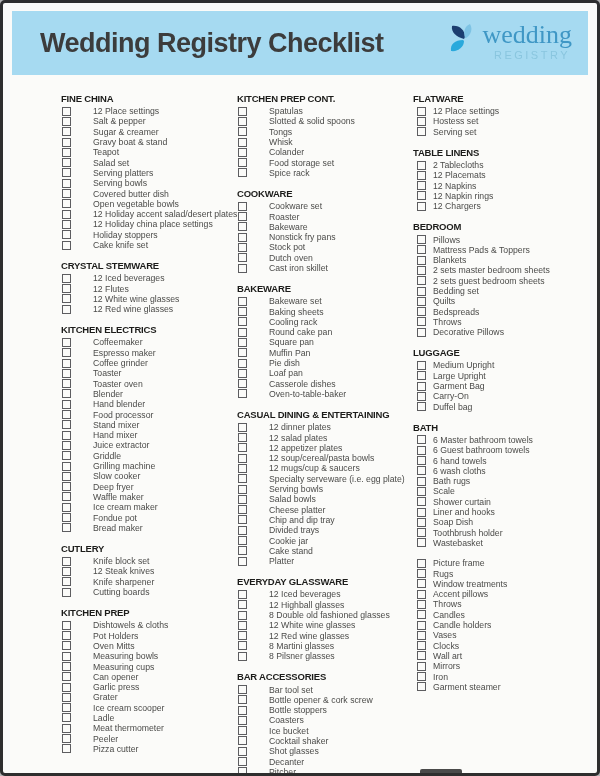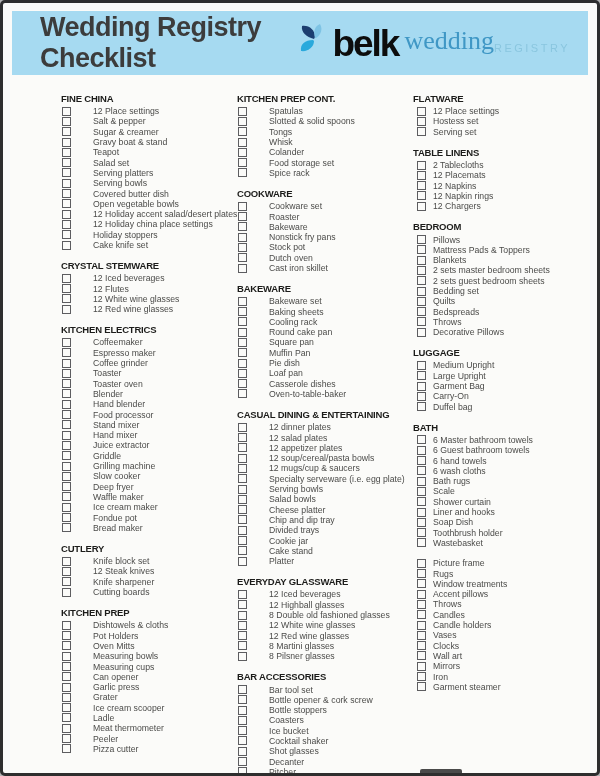--- a/index.html
+++ b/index.html
@@ -35,21 +35,21 @@
     font-weight: 700;
     letter-spacing: -0.5px;
     color: #3c3c3c;
   }
   .logo { display: flex; align-items: center; }
   .logo .fly { width: 30px; height: 34px; margin-right: 2px; margin-top: -6px; }
   .logo-belk {
     font-size: 37px; font-weight: 700; letter-spacing: -2px;
     color: #0d0d0d; line-height: 1; margin-right: 6px;
   }
-  .logo-right { display: flex; flex-direction: row; align-items: flex-end; margin-top: -4px; }
+  .logo-right { display: flex; flex-direction: column; align-items: flex-end; margin-top: -4px; }
   .logo-wedding {
     font-family: "Liberation Serif", serif;
     font-size: 26px; line-height: 1; color: #3f97c5;
   }
   .logo-registry {
     font-size: 11px; letter-spacing: 2.5px; color: #8ac6df;
     margin-top: 1px; margin-right: 2px;
   }
   
   .columns {
@@ -99,21 +99,20 @@
 <div class="page">
 
   <div class="header">
     <h1 class="page-title">Wedding Registry Checklist</h1>
     <div class="logo">
       <svg class="fly" viewBox="0 0 30 34">
         <path d="M14 16 C6 14 1 9 2 3 C9 2 15 7 15 14 Z" fill="#1c3e70"></path>
         <path d="M13 17 C5 17 0 21 1 28 C8 29 14 24 14 18 Z" fill="#2aa9dc"></path>
         <path d="M15 15 C13 8 15 3 20 1 C23 6 21 12 16 15 Z" fill="#7ec3e4"></path>
       </svg>
-      <span class="logo-belk">belk</span>
       <span class="logo-right">
         <span class="logo-wedding">wedding</span>
         <span class="logo-registry">REGISTRY</span>
       </span>
     </div>
   </div>
 
   <div class="columns">
     <div class="col">
         <section class="section">

